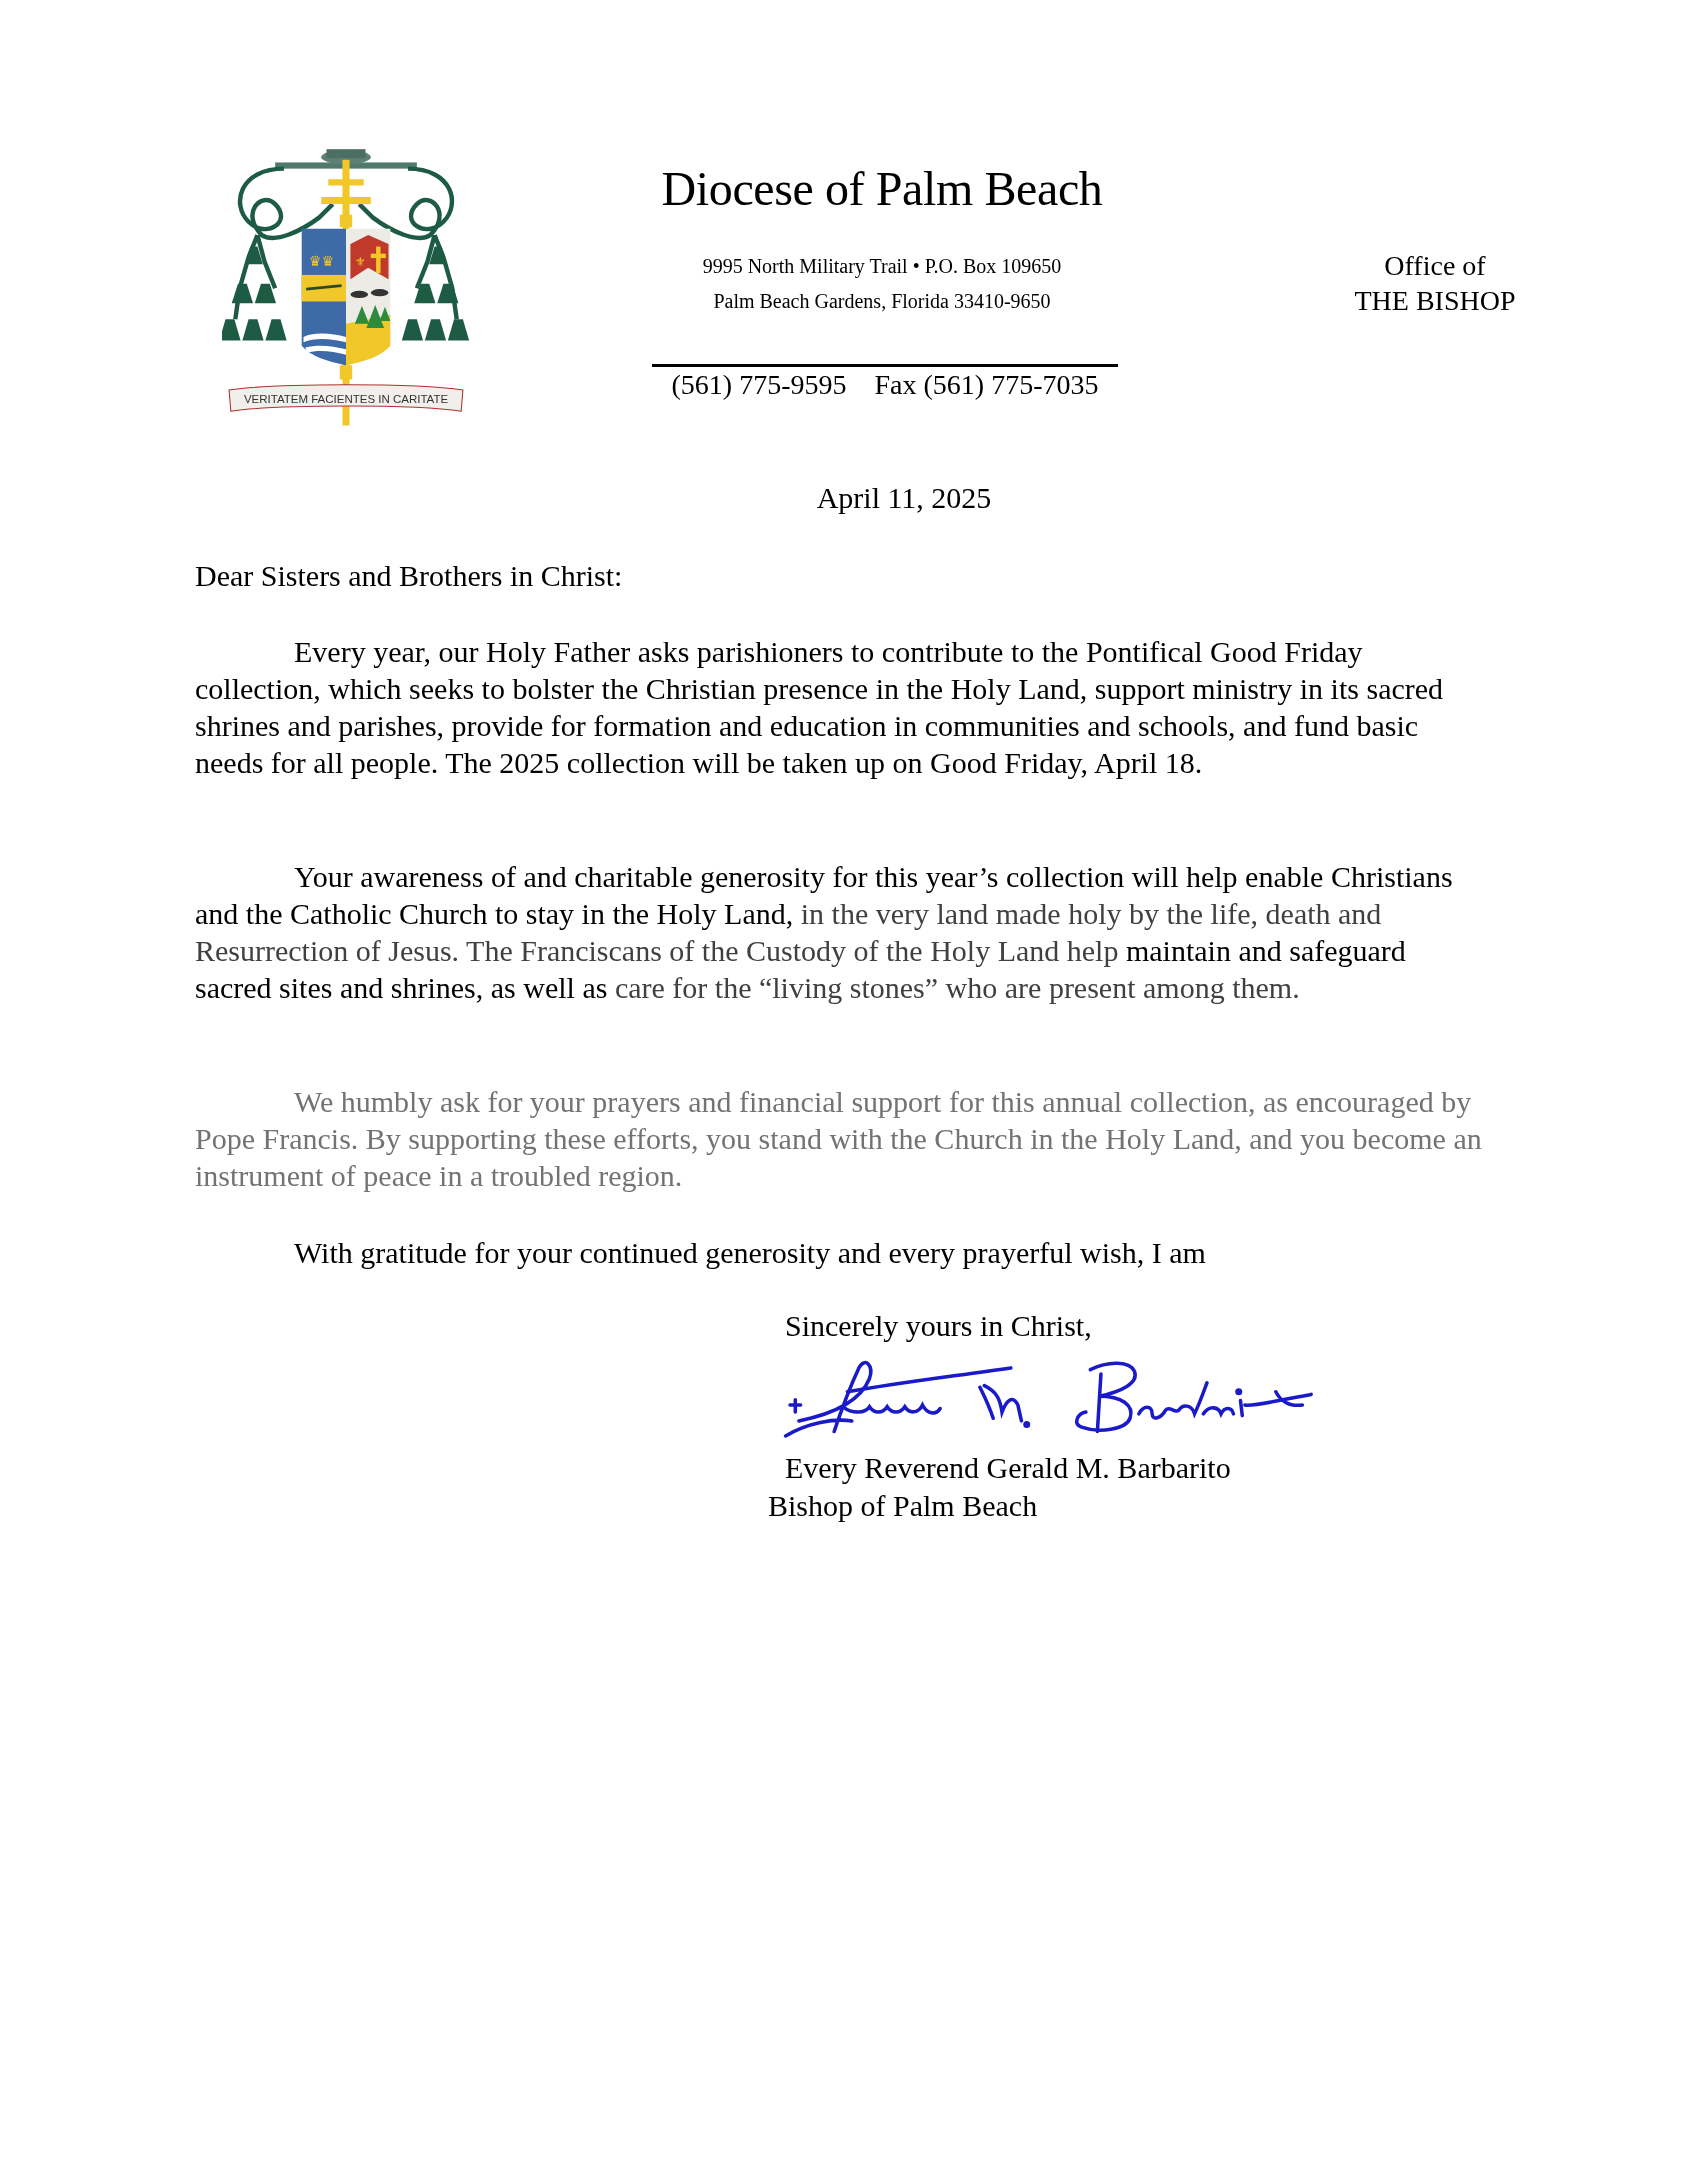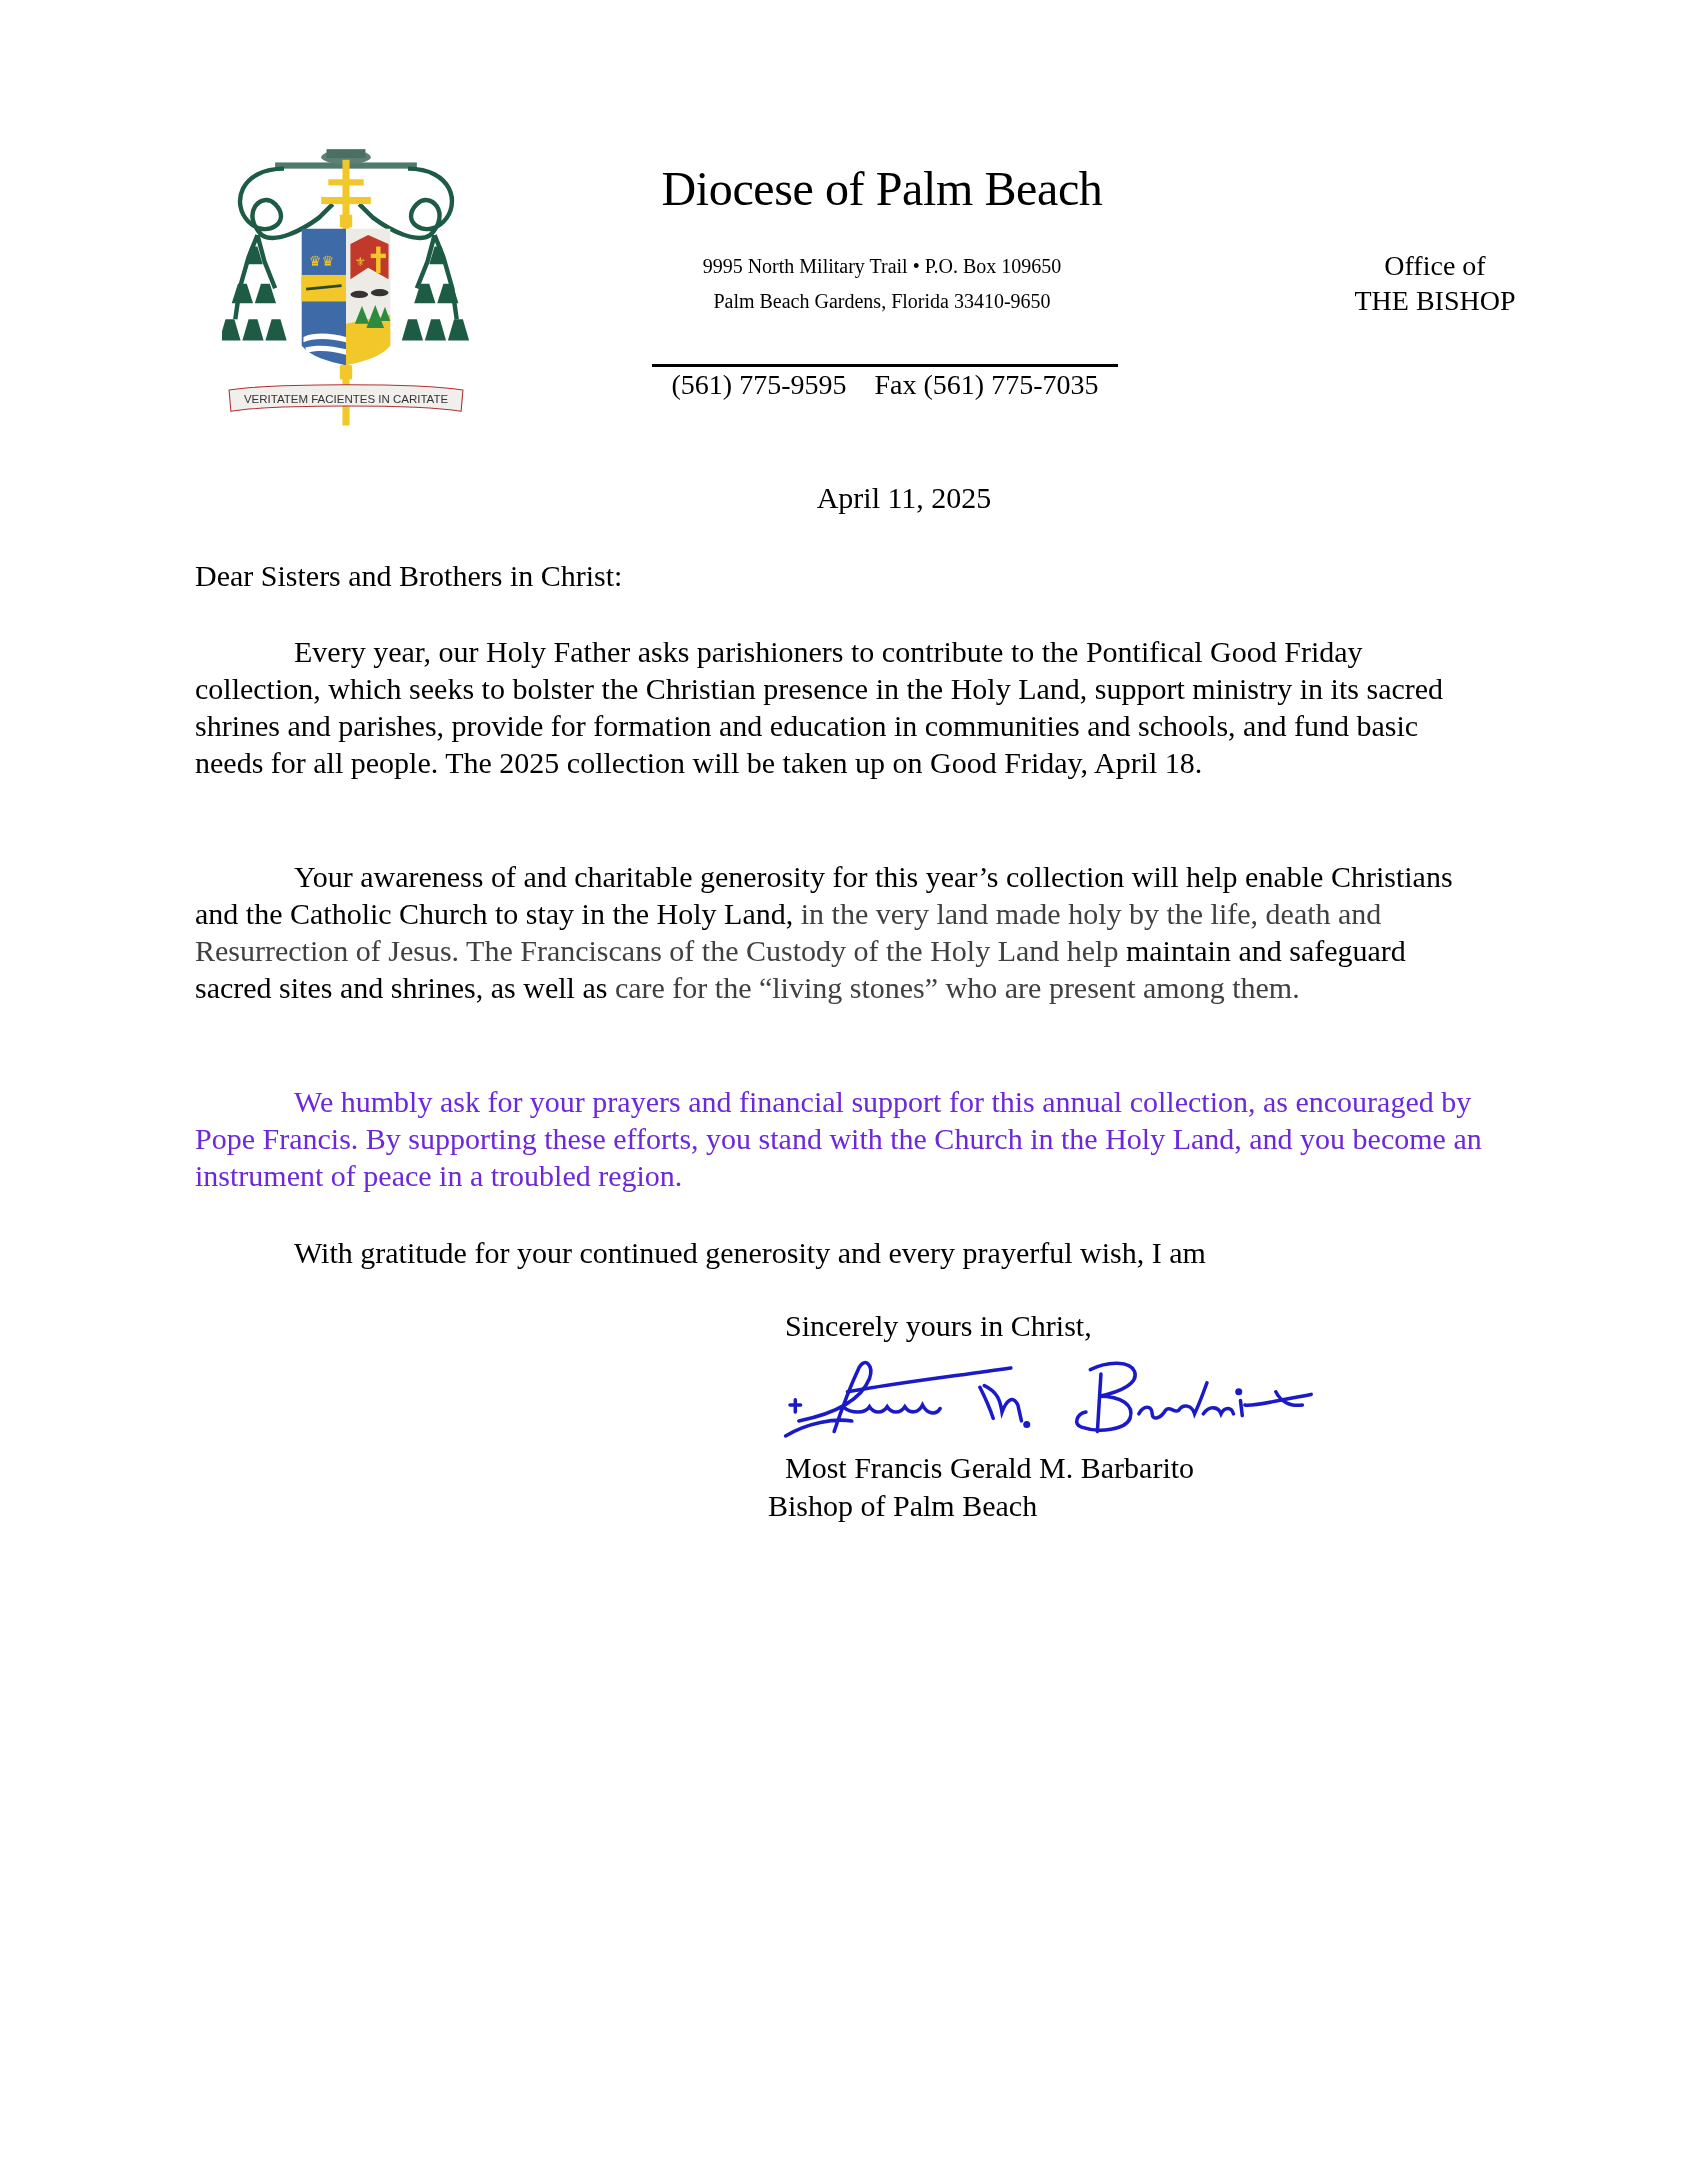--- a/index.html
+++ b/index.html
@@ -106,35 +106,35 @@
 <div class="abs rule"></div>
 <div class="abs phone">(561) 775-9595    Fax (561) 775-7035</div>
 <div class="abs office office1">Office of</div>
 <div class="abs office office2">THE BISHOP</div>
 
 <div class="abs date">April 11, 2025</div>
 <div class="abs salutation">Dear Sisters and Brothers in Christ:</div>
 
 <div class="abs para p1"><span class="indent"></span><span style="color: rgb(0, 0, 0);">Every year, our Holy Father asks parishioners to contribute to the Pontifical Good Friday collection, which seeks to bolster the Christian presence in the Holy Land, support ministry in its sacred shrines and parishes, provide for formation and education in communities and schools, and fund basic needs for all people. The 2025 collection will be taken up on Good Friday, April 18.</span></div>
 <div class="abs para p2"><span class="indent"></span><span style="color: rgb(0, 0, 0);">Your awareness of and charitable generosity for this year’s collection will help enable Christians and the Catholic Church to stay in the Holy Land, </span><span style="color: rgb(64, 64, 64);">in the very land made holy by the life, death and Resurrection of Jesus. The Franciscans of the Custody of the Holy Land help </span><span style="color: rgb(0, 0, 0);">maintain and safeguard sacred sites and shrines, as well as </span><span style="color: rgb(64, 64, 64);">care for the “living stones” who are present among them.</span></div>
-<div class="abs para p3"><span class="indent"></span><span style="color: #6d28d9;">We humbly ask for your prayers and financial support for this annual collection, as encouraged by Pope Francis. By supporting these efforts, you stand with the Church in the Holy Land, and you become an instrument of peace in a troubled region.</span></div>
+<div class="abs para p3"><span class="indent"></span><span style="color: #737373;">We humbly ask for your prayers and financial support for this annual collection, as encouraged by Pope Francis. By supporting these efforts, you stand with the Church in the Holy Land, and you become an instrument of peace in a troubled region.</span></div>
 <div class="abs para p4"><span class="indent"></span><span style="color: rgb(0, 0, 0);">With gratitude for your continued generosity and every prayerful wish, I am</span></div>
 
 <div class="abs sincerely">Sincerely yours in Christ,</div>
 
 <svg class="abs signature" viewBox="0 0 620 120" xmlns="http://www.w3.org/2000/svg">
   <g fill="none" stroke="#1a1ac8" stroke-width="4" stroke-linecap="round">
     <path d="M10 60 L22 60 M16 54 L16 68"></path>
     <path d="M20 78 C60 70 90 55 100 30 C105 15 95 5 88 18 C80 35 70 60 60 90 M5 95 C30 80 60 75 80 78"></path>
     <path d="M70 62 C80 70 95 70 100 62 C105 70 115 70 120 62 C125 70 135 70 140 62 C145 70 155 70 160 60 C165 70 175 72 180 64"></path>
     <path d="M75 45 C130 35 190 28 260 18"></path>
     <path d="M225 40 C230 50 235 60 240 75 M230 38 C245 45 248 55 250 68 C255 55 262 48 268 60 L272 78"></path>
     <circle cx="278" cy="82" r="2" fill="#1a1ac8"></circle>
     <path d="M350 20 C370 10 395 10 400 22 C405 35 385 45 360 50 C385 50 400 60 395 75 C390 88 360 92 340 85 C330 82 335 70 345 68"></path>
     <path d="M362 25 L358 90"></path>
     <path d="M405 70 C410 60 420 60 420 70 C420 78 430 75 435 66 C440 60 445 70 450 66 C455 58 465 60 468 70 C475 55 480 40 482 35 M478 70 C485 60 495 62 498 70 C502 62 510 62 512 70 M520 55 L522 72 M525 60 C535 62 560 55 600 48 M560 45 C565 55 575 62 590 60"></path>
     <circle cx="518" cy="45" r="2" fill="#1a1ac8"></circle>
   </g>
 </svg>
 
-<div class="abs name1">Most Francis Gerald M. Barbarito</div>
+<div class="abs name1">Every Reverend Gerald M. Barbarito</div>
 <div class="abs name2">Bishop of Palm Beach</div>
 
 
 </body></html>

